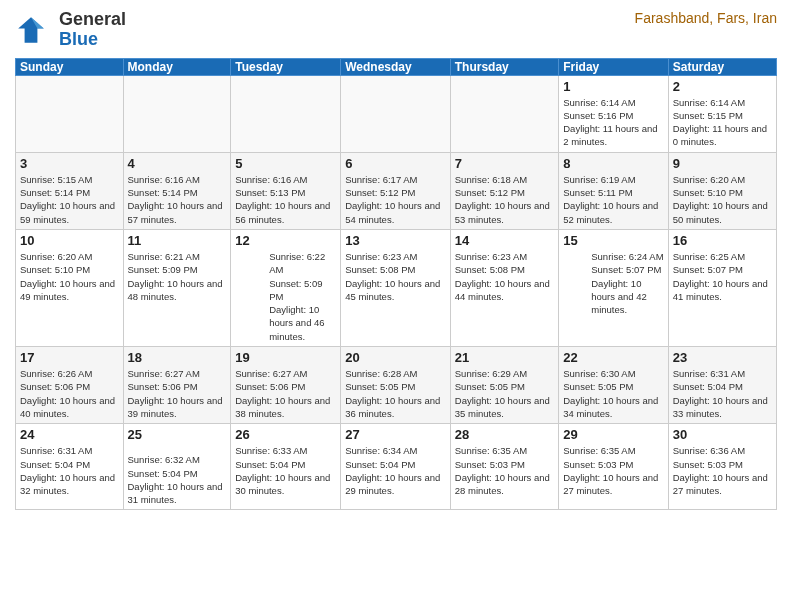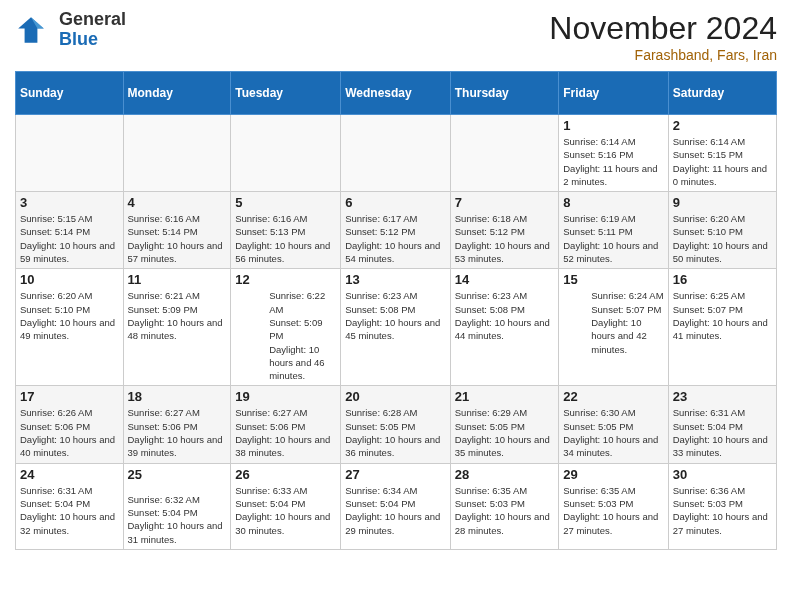--- a/index.html
+++ b/index.html
@@ -55,21 +55,21 @@
     .calendar {
       width: 100%;
       border-collapse: collapse;
       border: 1px solid #ccc;
     }
     .calendar th {
       background-color: #1a6bb5;
       color: #fff;
       font-size: 12px;
       font-weight: bold;
-      padding: 14px 4px;
+      padding: 1px 4px;
       text-align: left;
       border: 1px solid #4a8fd0;
     }
     .calendar td {
       vertical-align: top;
       border: 1px solid #ccc;
       padding: 3px 4px;
       width: 113px;
       min-height: 80px;
       background: #fff;
@@ -105,21 +105,20 @@
     <svg class="logo-icon" viewBox="0 0 40 40">
       <polygon points="20,4 36,18 28,18 28,36 12,36 12,18 4,18" fill="#1a6bb5"></polygon>
       <polygon points="20,4 36,18 28,18" fill="#5aabdf" opacity="0.7"></polygon>
     </svg>
     <div class="logo-text">
       <span class="logo-general">General</span>
       <span class="logo-blue">Blue</span>
     </div>
   </div>
   <div class="title-block">
-    <div class="month-title">November 2024</div>
     <div class="subtitle">Farashband, Fars, Iran</div>
   </div>
 </div>
 
 <table class="calendar">
   <thead>
     <tr>
     <th>Sunday</th>
         <th>Monday</th>
         <th>Tuesday</th>

